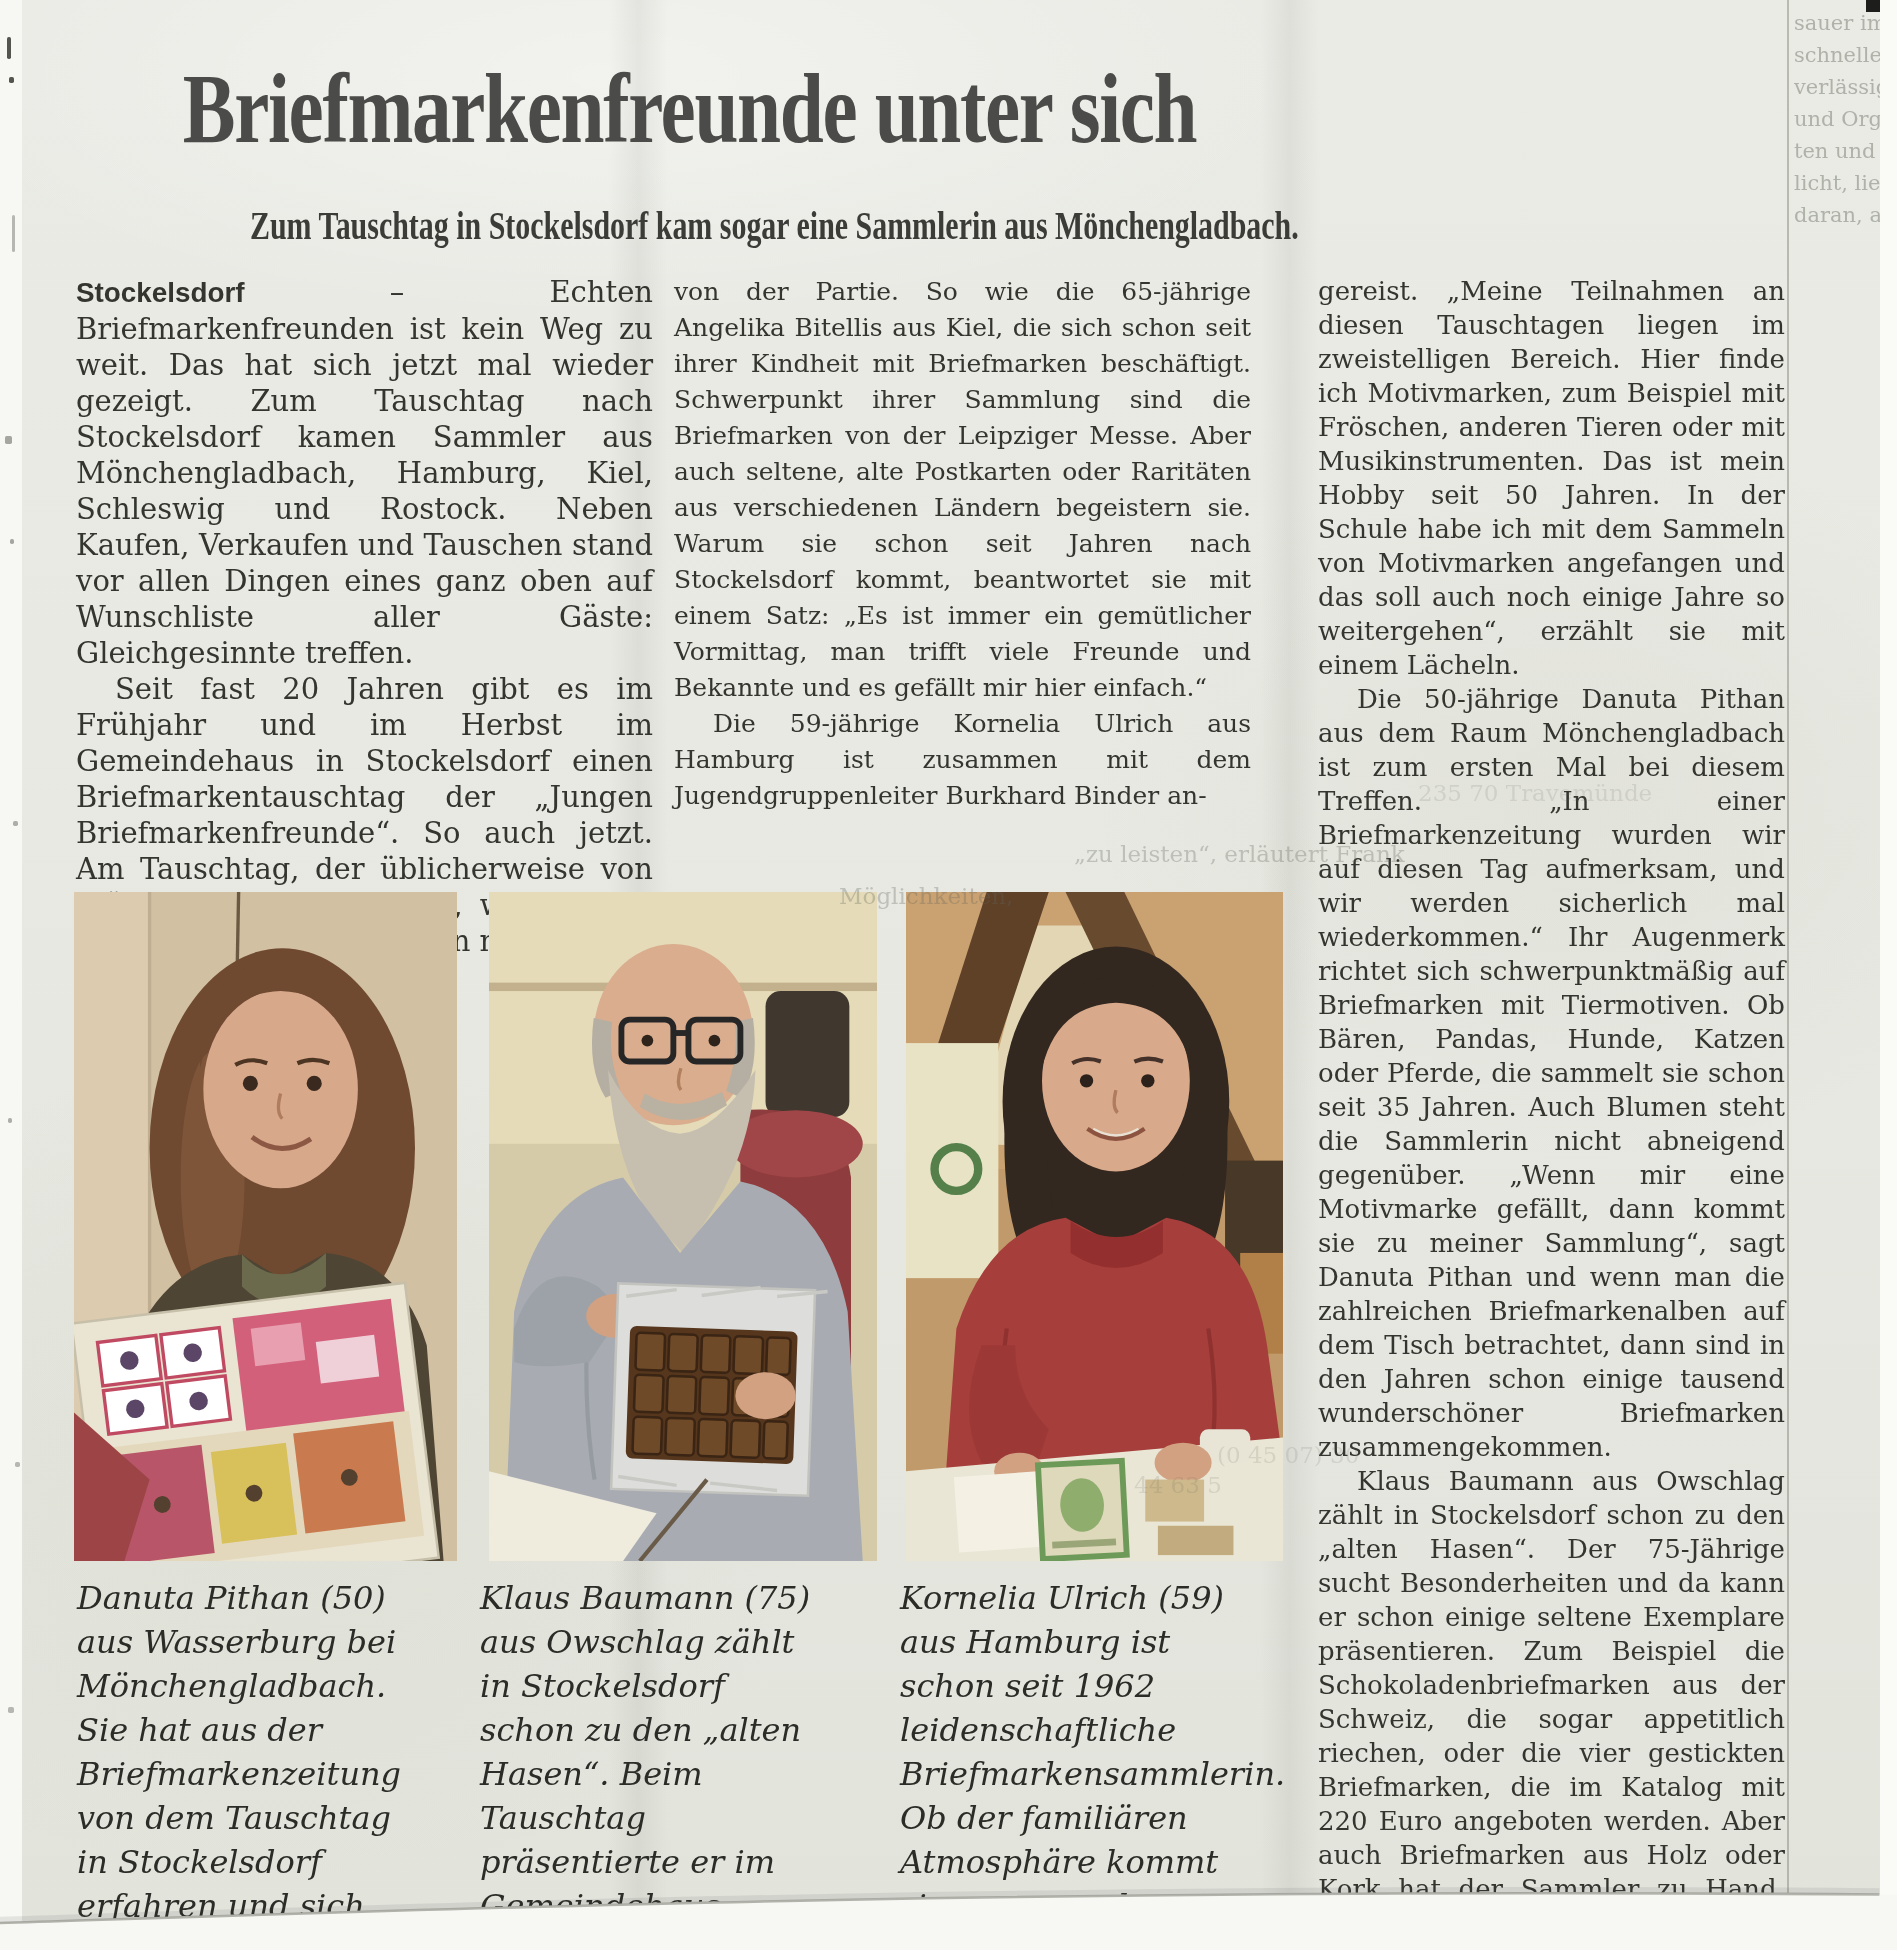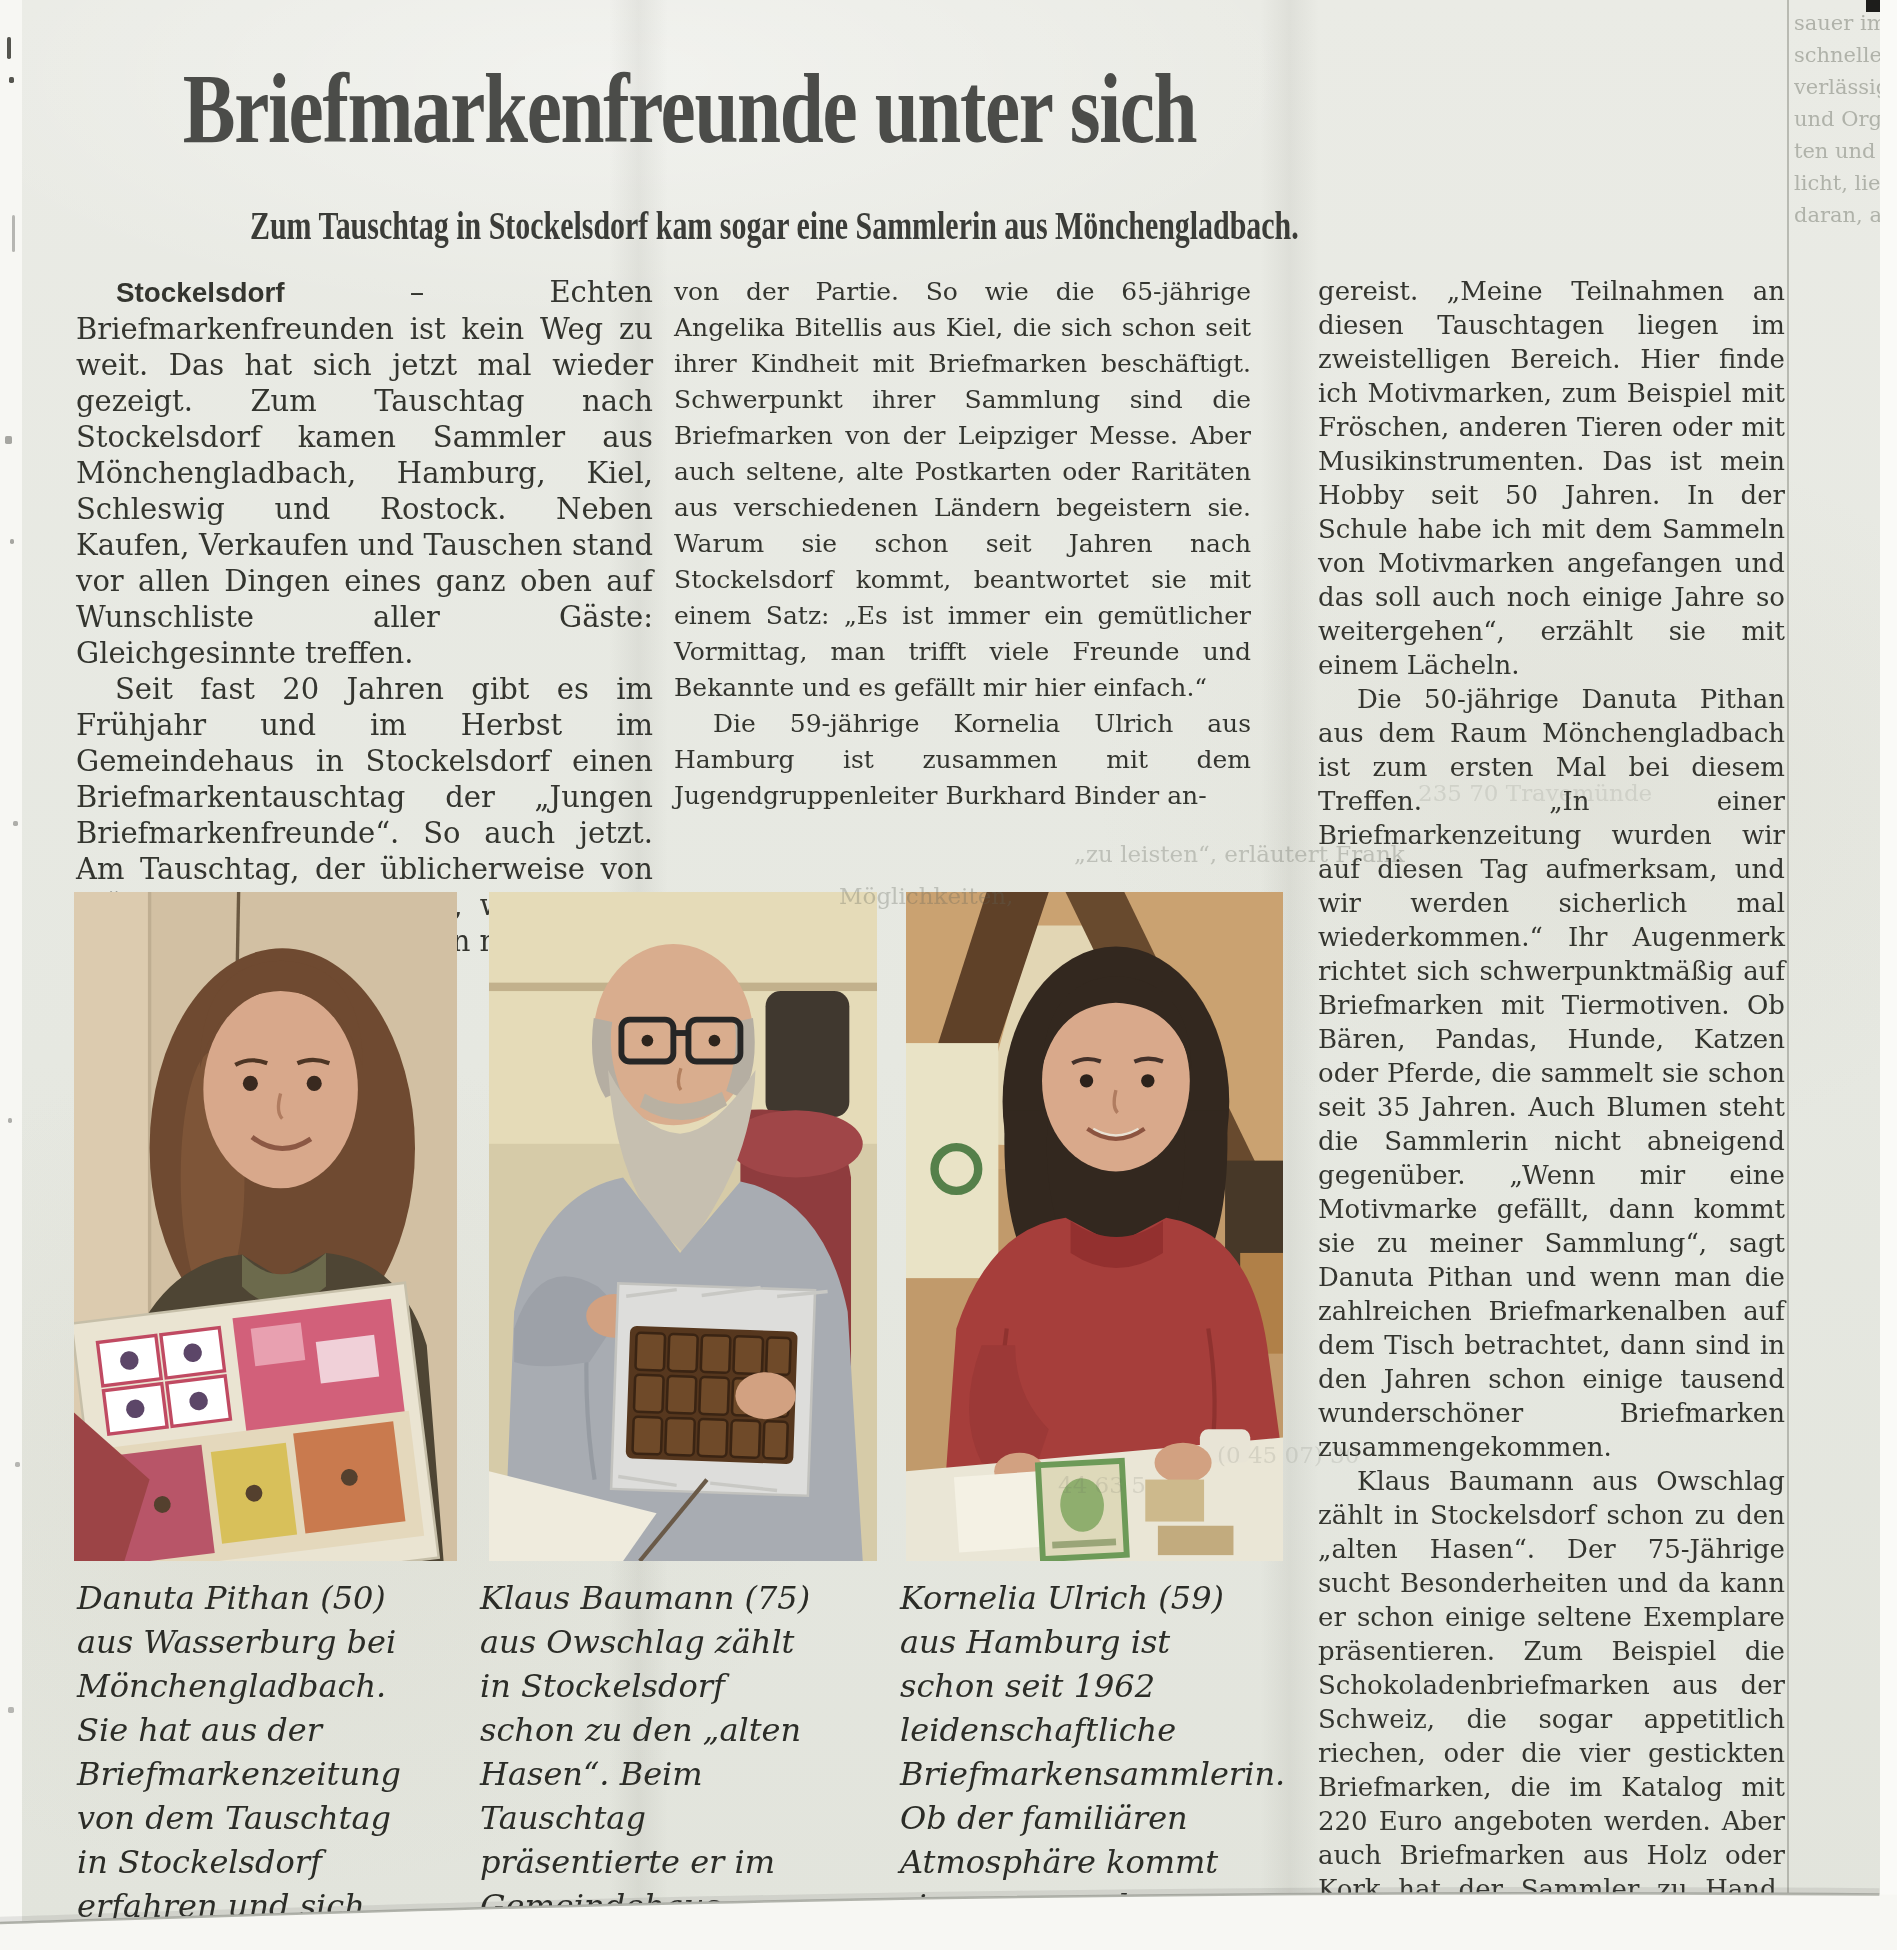--- a/index.html
+++ b/index.html
@@ -28,21 +28,21 @@
   .subhead{display:inline-block;transform:scaleX(.73);transform-origin:center;
     font-family:"Liberation Serif",serif;font-weight:bold;font-size:41px;color:#3b3c38;white-space:nowrap;}
 
   
   .bodycol{position:absolute;color:#34352f;text-align:justify;hyphens:auto;-webkit-hyphens:auto;}
   .bodycol p{margin:0;}
   .bodycol p.indent{text-indent:39px;}
   .col1{left:54px;top:274px;width:577px;font-size:29px;line-height:36px;}
   .col2{left:652px;top:274px;width:577px;font-size:25px;line-height:36px;}
   .col3{left:1296px;top:274px;width:467px;font-size:26px;line-height:34px;}
-  .lead-loc{font-family:"Liberation Sans",sans-serif;font-weight:bold;font-size:.96em;margin-left:40px;}
+  .lead-loc{font-family:"Liberation Sans",sans-serif;font-weight:bold;font-size:.96em;}
 
   
   .photo{position:absolute;top:892px;height:669px;overflow:hidden;background:#cbb895;
     box-shadow:0 0 0 0.8px rgba(90,85,70,.25) inset;}
   .photo svg{display:block;width:100%;height:100%;}
   .photo1{left:52px;width:383px;}
   .photo2{left:467px;width:388px;}
   .photo3{left:884px;width:377px;}
 
   
@@ -245,21 +245,21 @@
       <div>und Organisieren</div>
       <div>ten und an – und das einmög-</div>
       <div>licht, liegt Barthel vor allem</div>
       <div>daran, auf eine sichere Datenüber-</div>
     </div>
 
     <span class="ghost-frag" style="left:817px;top:883px;">Möglichkeiten,</span>
     <span class="ghost-frag" style="left:1052px;top:841px;">„zu leisten“, erläutert Frank</span>
     <span class="ghost-frag gf2" style="left:1396px;top:780px;opacity:.5;">235 70 Travemünde</span>
     <span class="ghost-frag gf2" style="left:1195px;top:1442px;opacity:.5;">(0 45 07) 30</span>
-    <span class="ghost-frag gf2" style="left:1036px;top:1472px;opacity:.5;">44 63 5</span>
+    <span class="ghost-frag gf2" style="left:1112px;top:1472px;opacity:.5;">44 63 5</span>
   </div>
 
   <div class="corner-mark"></div>
   <div class="scan-strip"></div>
 
   <div class="spk" style="left:6.7px;top:37px;width:4.2px;height:22px;"></div>
   <div class="spk" style="left:9.2px;top:77px;width:5px;height:5.9px;"></div>
   <div class="spk" style="left:11.7px;top:215px;width:3.4px;height:37px;opacity:.4;"></div>
   <div class="spk" style="left:5px;top:436px;width:6.7px;height:7.6px;opacity:.5;"></div>
   <div class="spk" style="left:10px;top:539px;width:4.2px;height:5px;opacity:.5;"></div>

